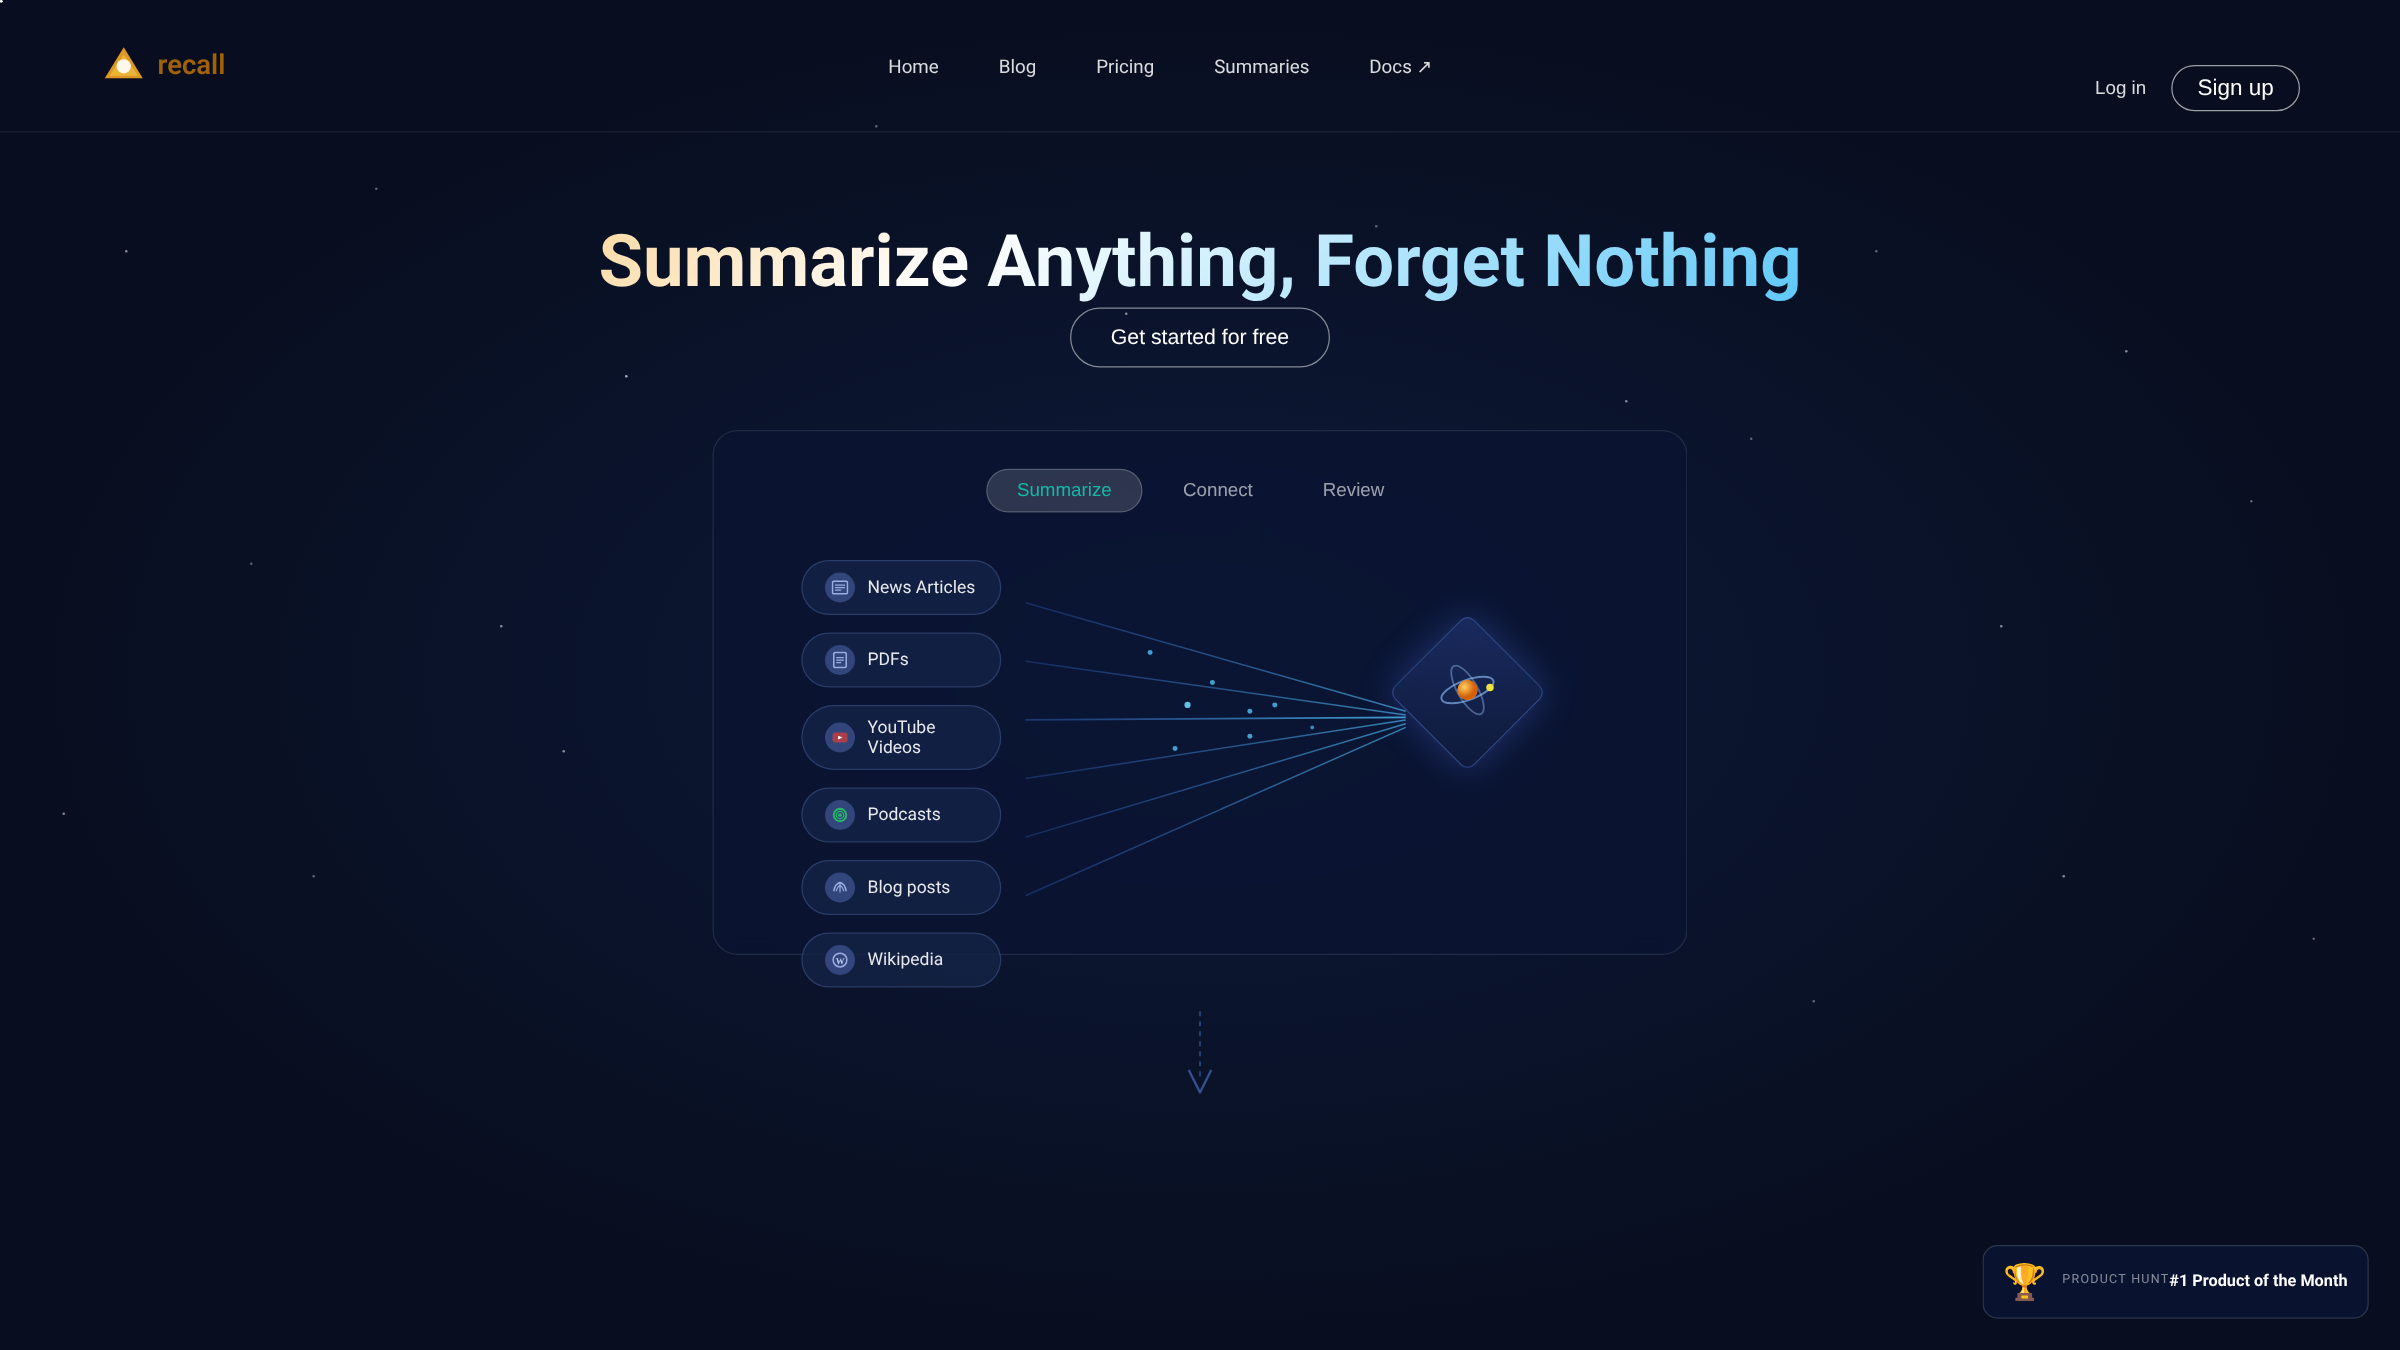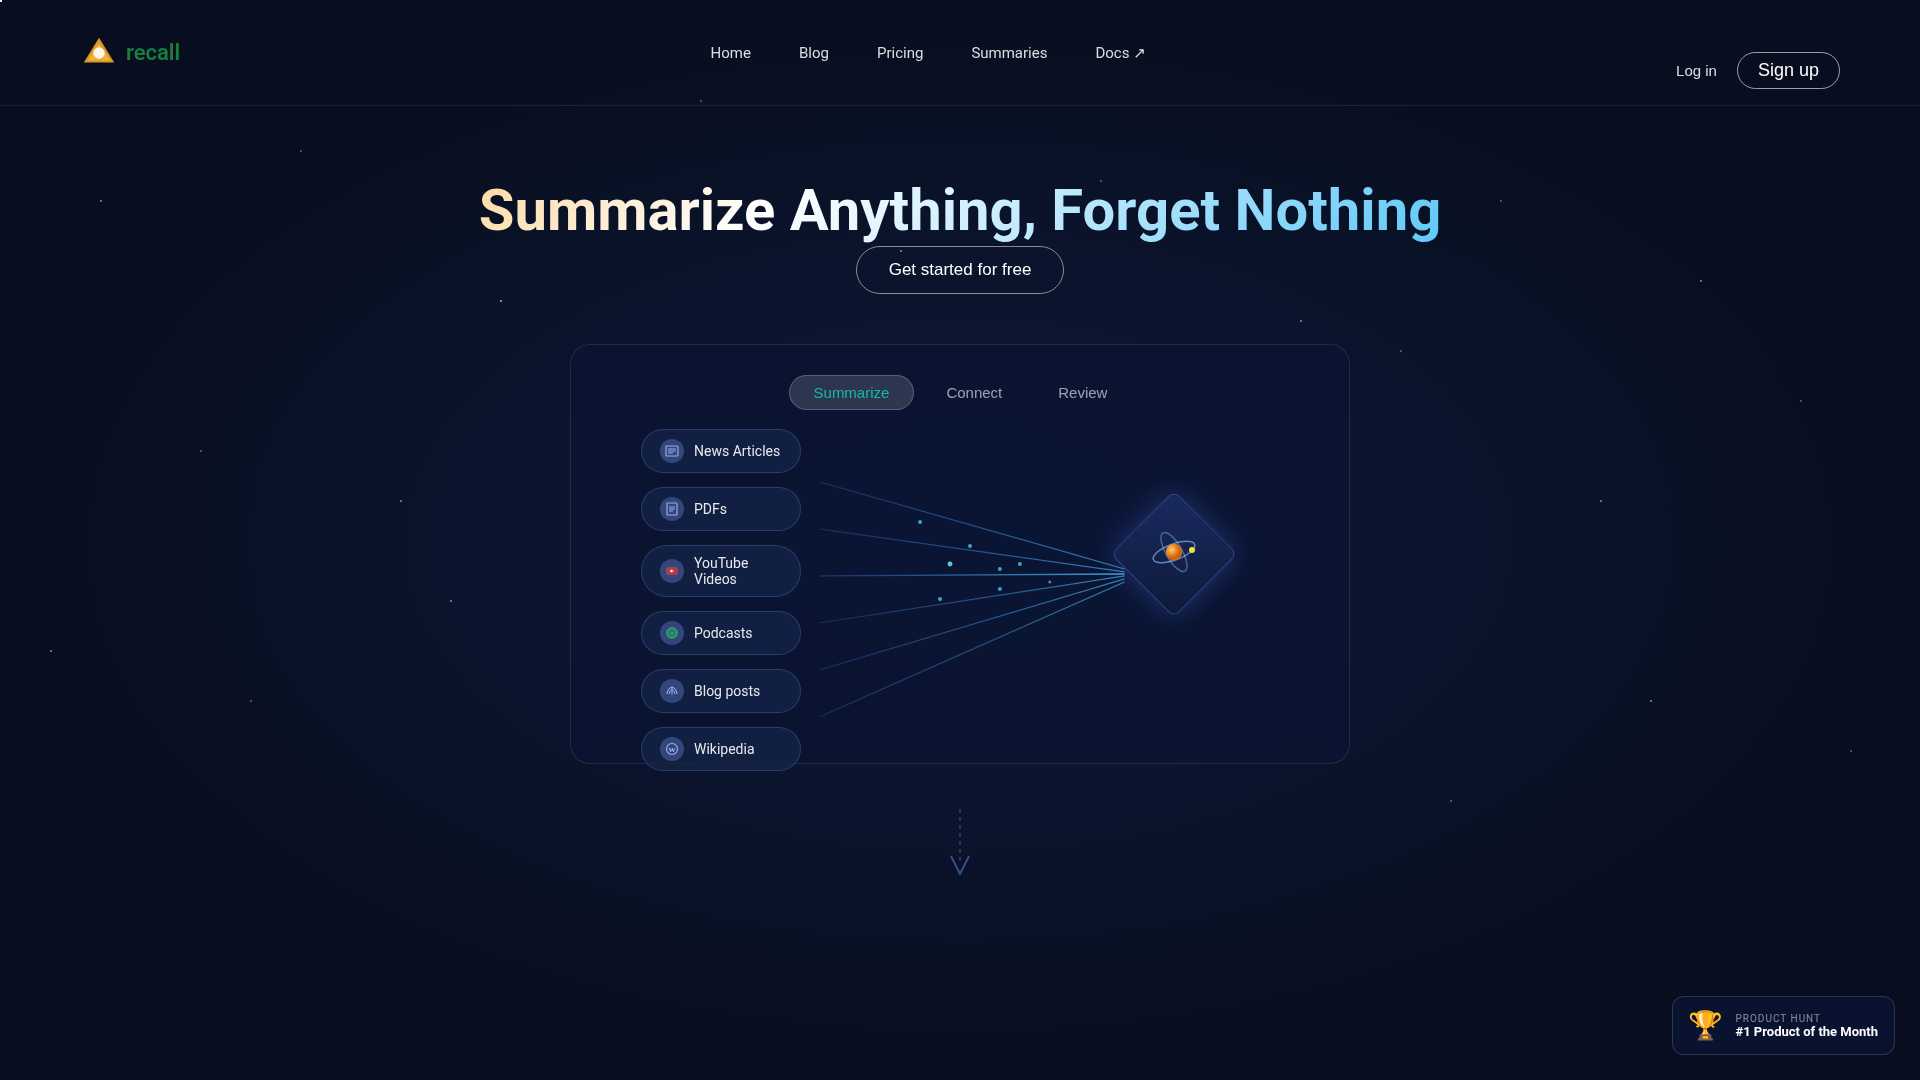--- a/index.html
+++ b/index.html
@@ -86,21 +86,21 @@
     }
 
     .logo-icon {
       width: 38px;
       height: 38px;
     }
 
     .logo-text {
       font-size: 22px;
       font-weight: 600;
-      color: #15803d;
+      color: #a16207;
     }
 
     .nav-links {
       display: flex;
       align-items: center;
       gap: 48px;
       list-style: none;
     }
 
     .nav-links a {
@@ -216,21 +216,21 @@
       border: 1px solid rgba(255,255,255,0.2);
     }
 
     
     .content-items {
       display: flex;
       flex-direction: column;
       gap: 14px;
       position: absolute;
       left: 70px;
-      top: 84px;
+      top: 103px;
     }
 
     .content-item {
       display: flex;
       align-items: center;
       gap: 10px;
       background: rgba(20, 35, 70, 0.8);
       border: 1px solid rgba(100, 130, 200, 0.3);
       border-radius: 30px;
       padding: 9px 18px;
@@ -326,21 +326,21 @@
       z-index: 100;
       min-width: 200px;
     }
 
     .ph-trophy {
       font-size: 28px;
     }
 
     .ph-text {
       display: flex;
-      flex-direction: column;
+      flex-direction: row;
     }
 
     .ph-label {
       font-size: 10px;
       color: rgba(255,255,255,0.5);
       text-transform: uppercase;
       letter-spacing: 1px;
     }
 
     .ph-title {

